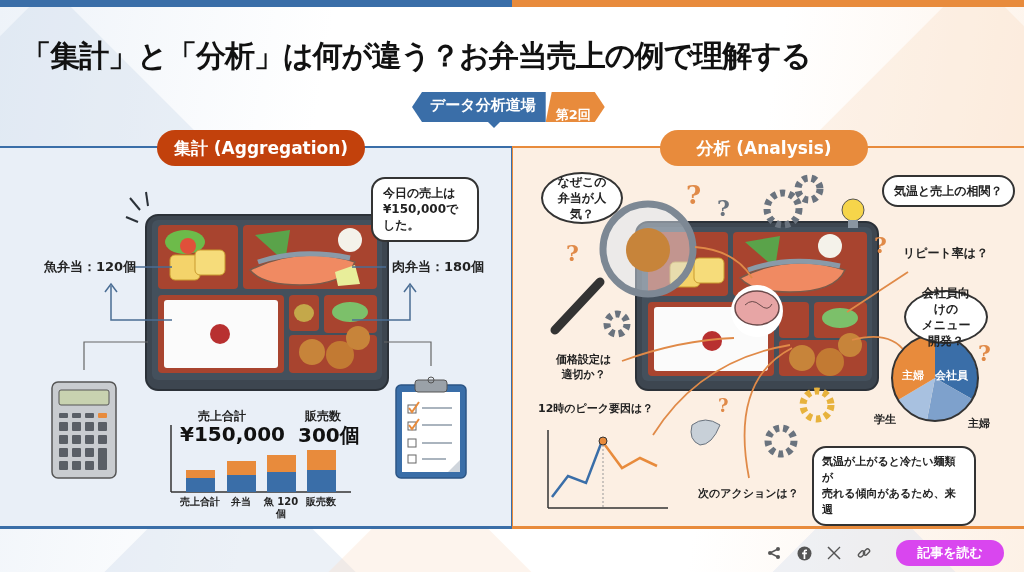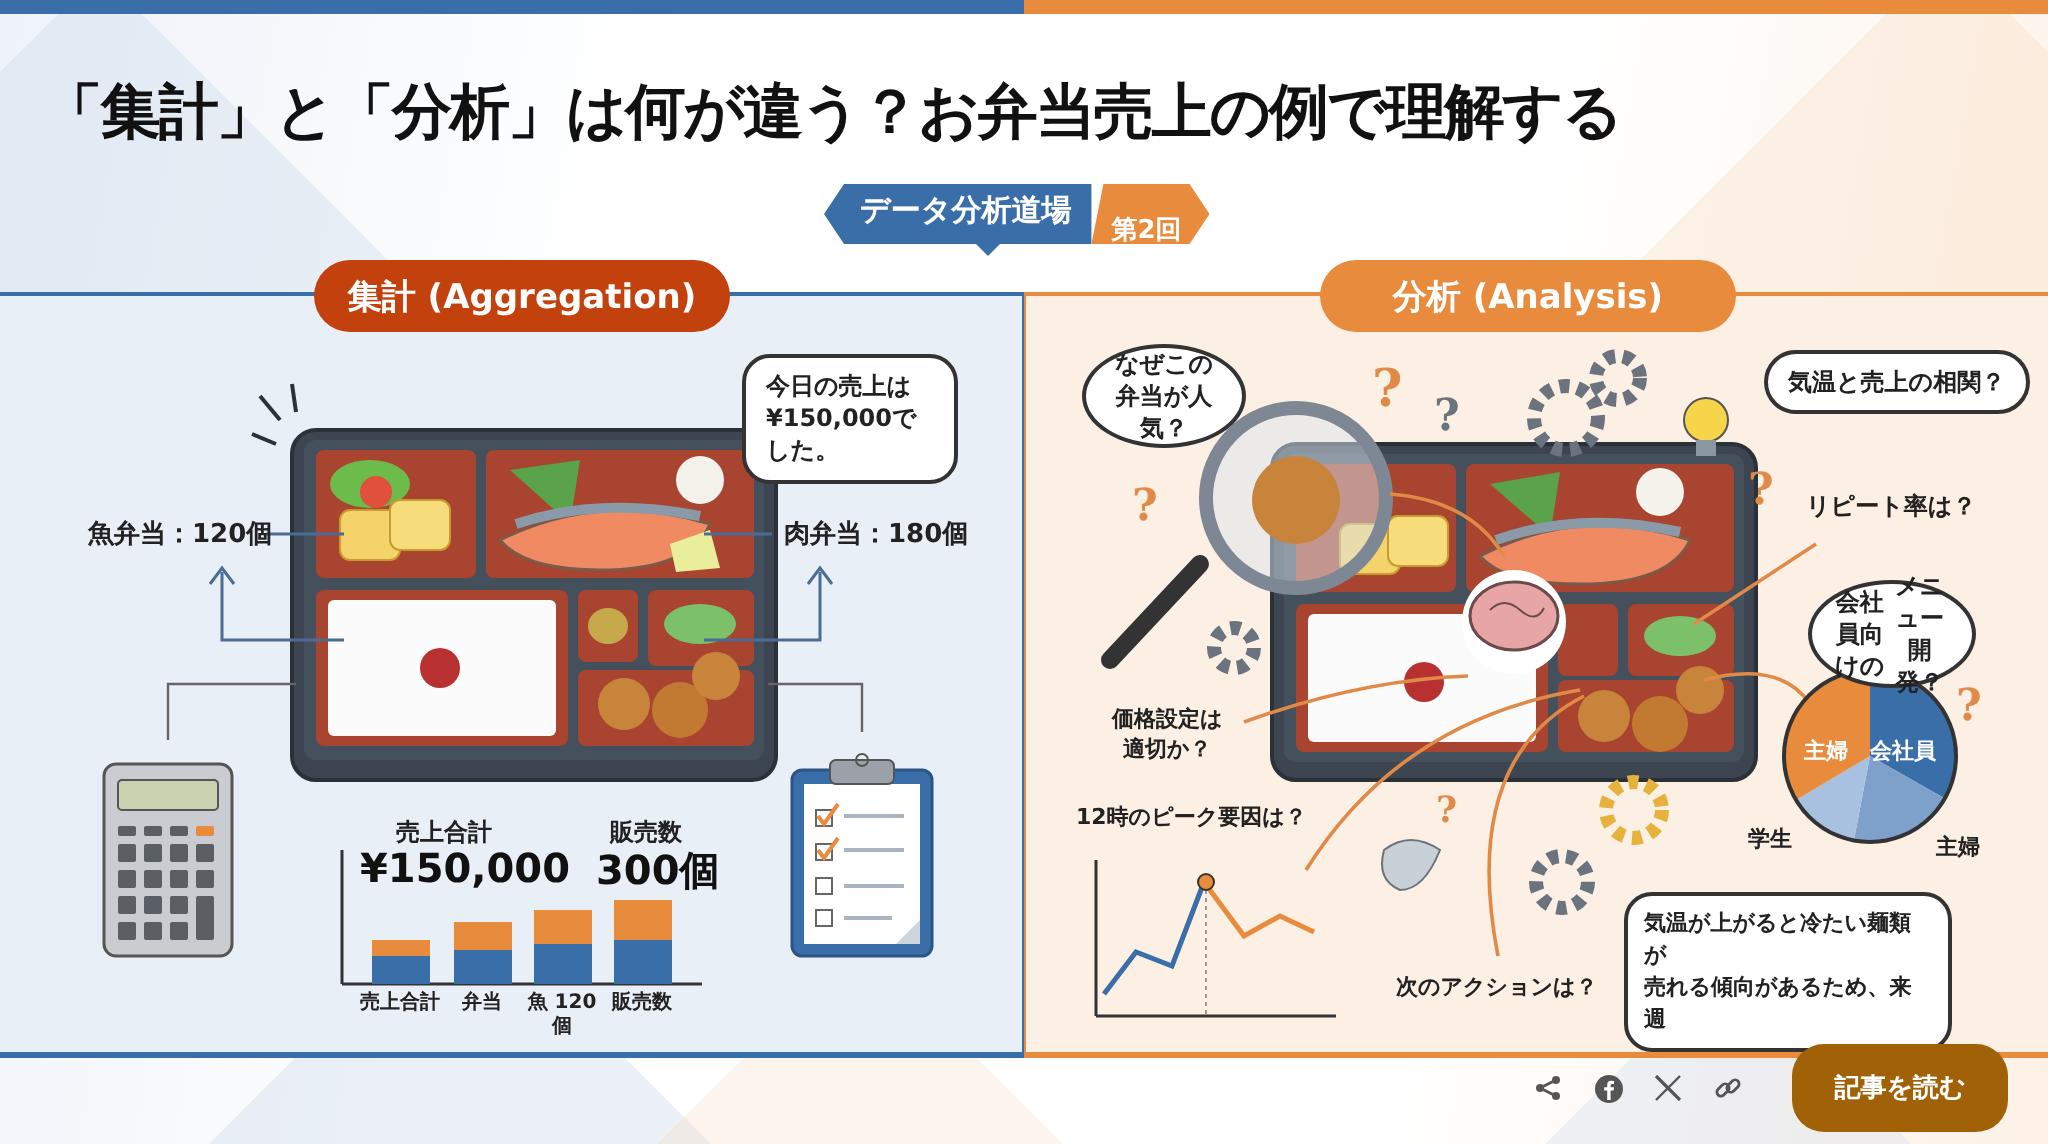--- a/index.html
+++ b/index.html
@@ -24,21 +24,21 @@
   .panel.right{left:512px;width:512px;background:#fcefe3;border-top:2px solid #e88b3c;border-bottom:3px solid #e88b3c;border-left:1px solid #e88b3c}
   .pill{position:absolute;top:130px;height:36px;border-radius:18px;color:#fff;font-weight:bold;font-size:17px;display:flex;align-items:center;justify-content:center;z-index:3}
   .pill.blue{left:157px;width:208px;background:#c2410c}
   .pill.orange{left:660px;width:208px;background:#e88b3c}
   .lbl{position:absolute;font-size:13px;font-weight:bold;color:#222;white-space:nowrap;z-index:4}
   .bubble{position:absolute;background:#fff;border:2px solid #333;border-radius:14px;font-size:12px;font-weight:bold;color:#222;padding:6px 10px;line-height:1.35;z-index:4}
   .bubble.round{border-radius:50%;text-align:center;display:flex;align-items:center;justify-content:center}
   .svgwrap{position:absolute;left:0;top:0;width:1024px;height:572px;z-index:2;pointer-events:none}
   .footer{position:absolute;bottom:6px;right:20px;display:flex;align-items:center;gap:14px;z-index:5}
   .footer .ico{width:16px;height:16px;color:#555;font-size:14px;display:flex;align-items:center;justify-content:center}
-  .footer .btn{background:#a16207;color:#fff;font-weight:bold;font-size:13px;border-radius:16px;width:108px;height:44px;display:flex;align-items:center;justify-content:center;margin-left:10px}
+  .footer .btn{background:#d946ef;color:#fff;font-weight:bold;font-size:13px;border-radius:16px;width:108px;height:26px;display:flex;align-items:center;justify-content:center;margin-left:10px}
   .stat-title{position:absolute;font-size:12px;font-weight:bold;color:#222;z-index:4}
   .stat-big{position:absolute;font-size:20px;font-weight:bold;color:#111;z-index:4}
   .bar-lbl{position:absolute;font-size:10px;font-weight:bold;color:#222;text-align:center;width:44px;line-height:1.2;z-index:4}
   .pie-lbl{position:absolute;font-size:11px;font-weight:bold;z-index:4}
   .q{position:absolute;font-weight:bold;font-size:26px;z-index:4;font-family:"DejaVu Serif",serif}
 </style>
 </head>
 <body>
 
 <div class="bg">
@@ -271,21 +271,21 @@
 <div class="bar-lbl" style="left:219px;top:496px;">弁当</div>
 <div class="bar-lbl" style="left:259px;top:496px;">魚 120個</div>
 <div class="bar-lbl" style="left:299px;top:496px;">販売数</div>
 
 <div class="bubble round" style="left:541px;top:172px;width:82px;height:52px;flex-direction:column;">
   <div>なぜこの</div>
   <div>弁当が人気？</div>
 </div>
 <div class="bubble" style="left:882px;top:175px;border-radius:20px;">気温と売上の相関？</div>
 <div class="lbl" style="left:903px;top:245px;font-size:12px;">リピート率は？</div>
-<div class="bubble round" style="left:904px;top:290px;width:84px;height:54px;flex-direction:row;">
+<div class="bubble round" style="left:904px;top:290px;width:84px;height:54px;flex-direction:column;">
   <div>会社員向けの</div>
   <div>メニュー開発？</div>
 </div>
 <div class="lbl" style="left:556px;top:352px;font-size:11px;text-align:center;line-height:1.4;">
   <div>価格設定は</div>
   <div>適切か？</div>
 </div>
 <div class="lbl" style="left:538px;top:401px;font-size:11px;">12時のピーク要因は？</div>
 <div class="lbl" style="left:698px;top:486px;font-size:11px;">次のアクションは？</div>
 <div class="bubble" style="left:812px;top:446px;width:164px;font-size:11px;line-height:1.45;padding:6px 8px;">

